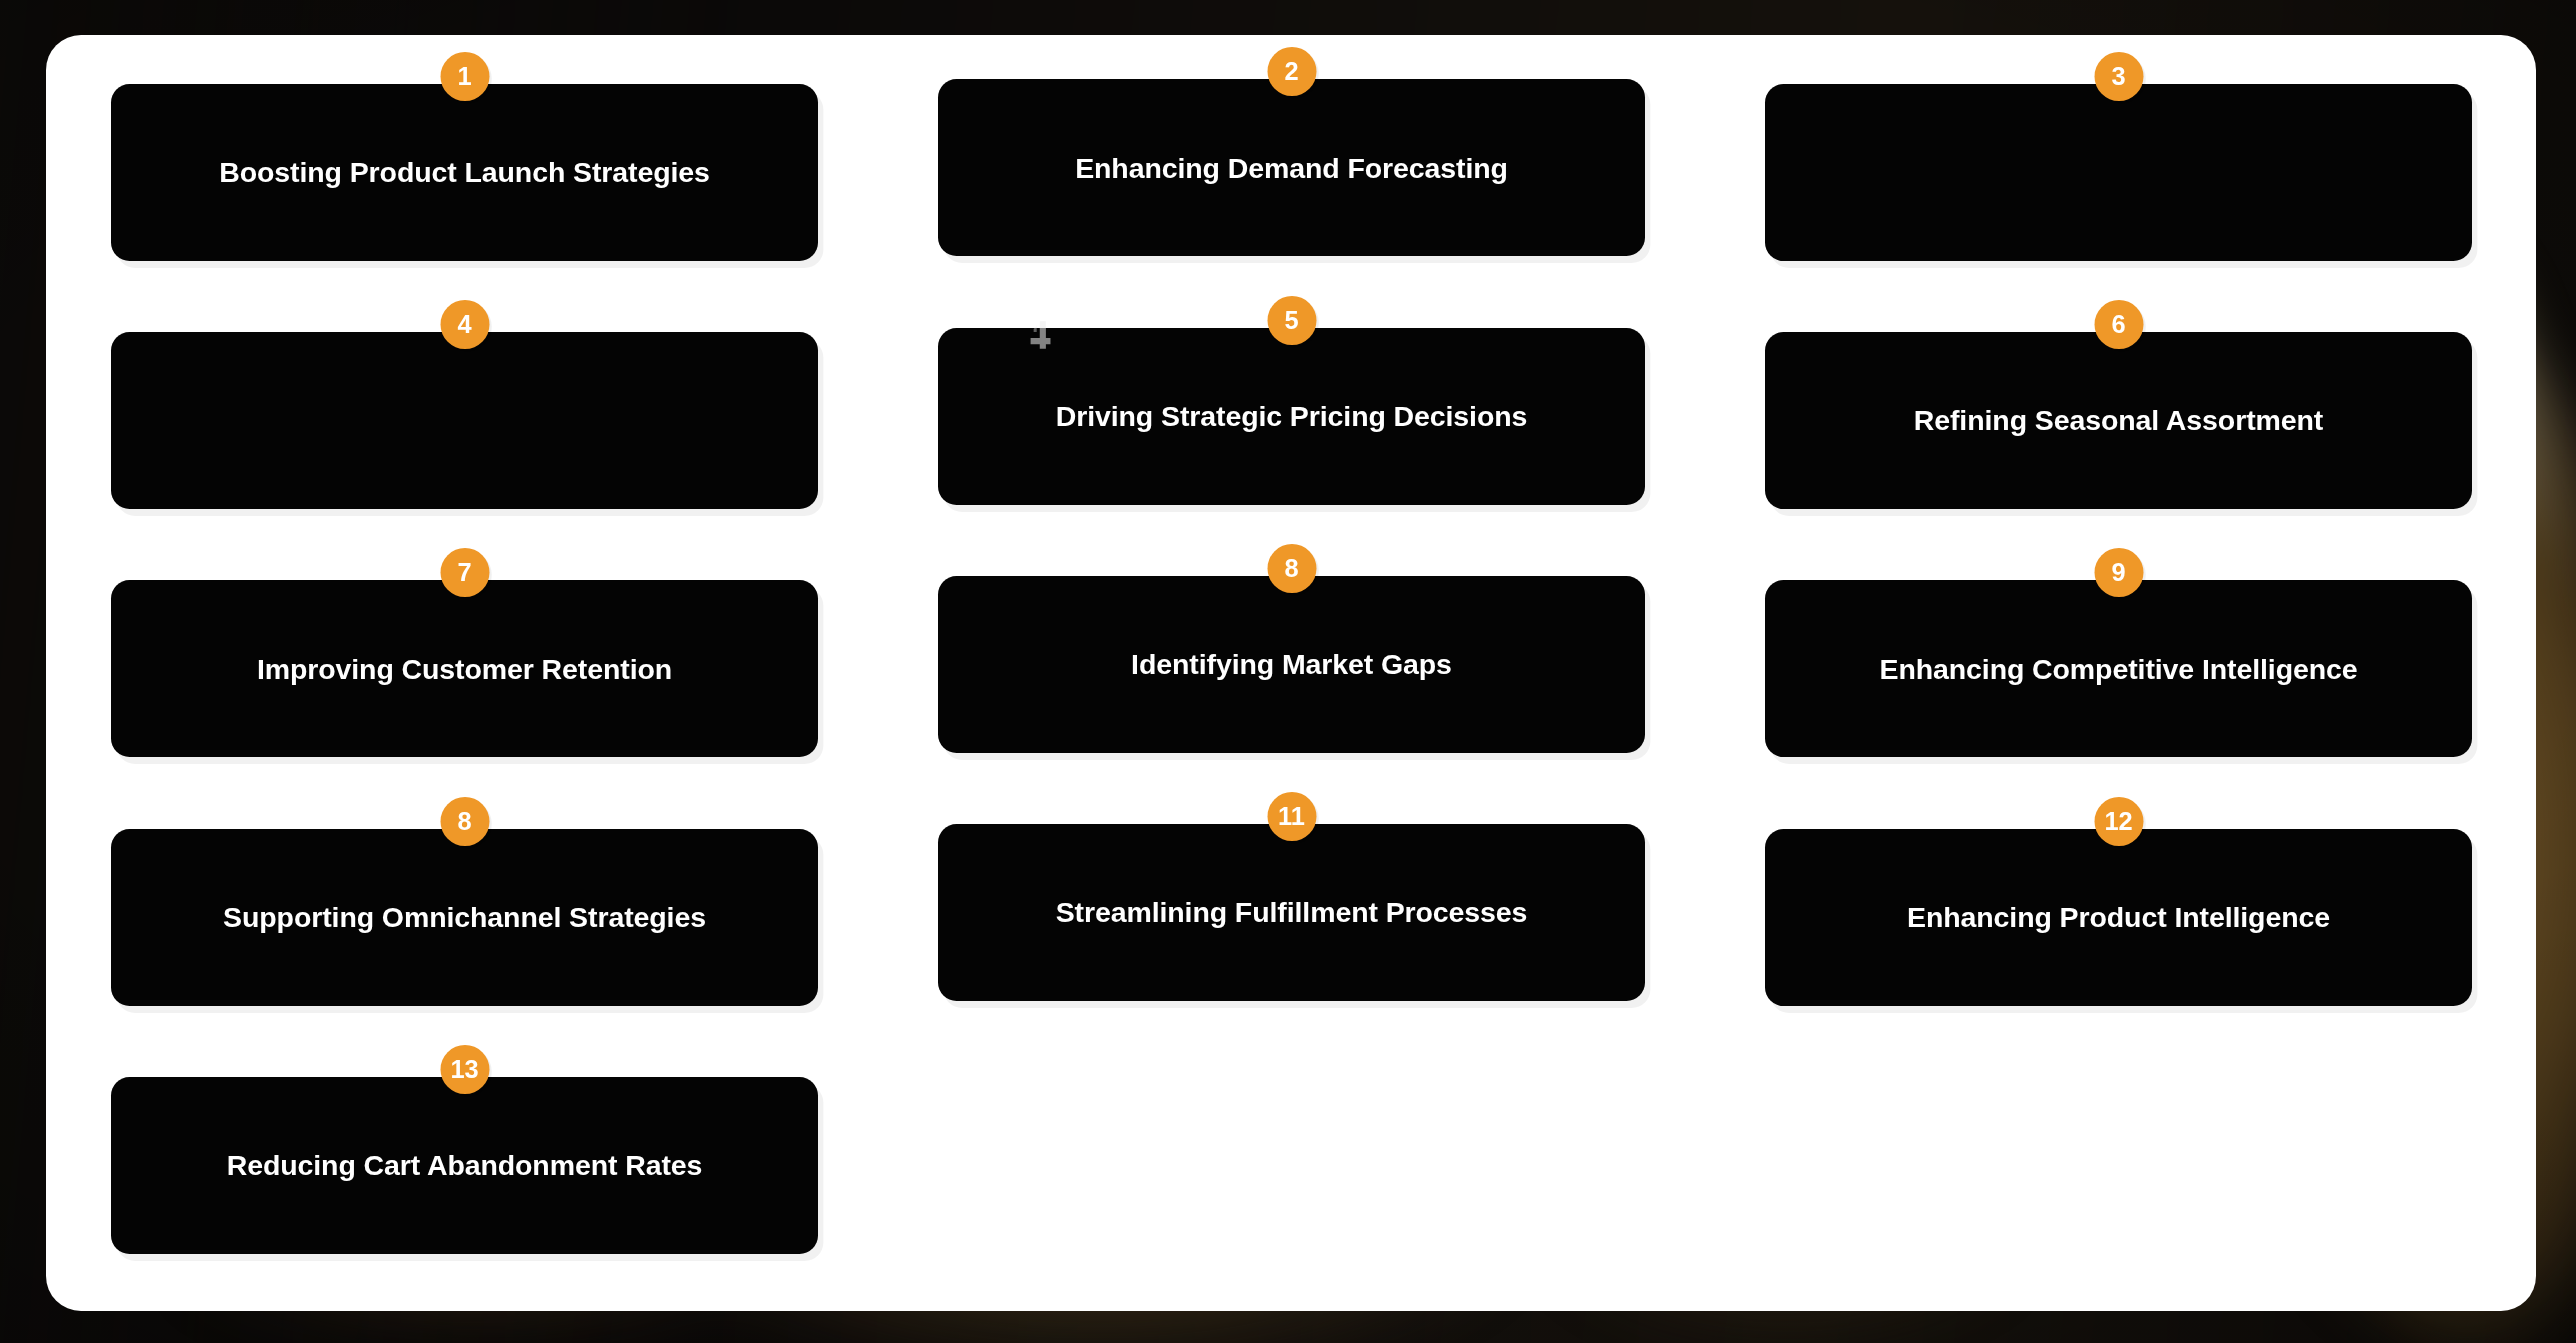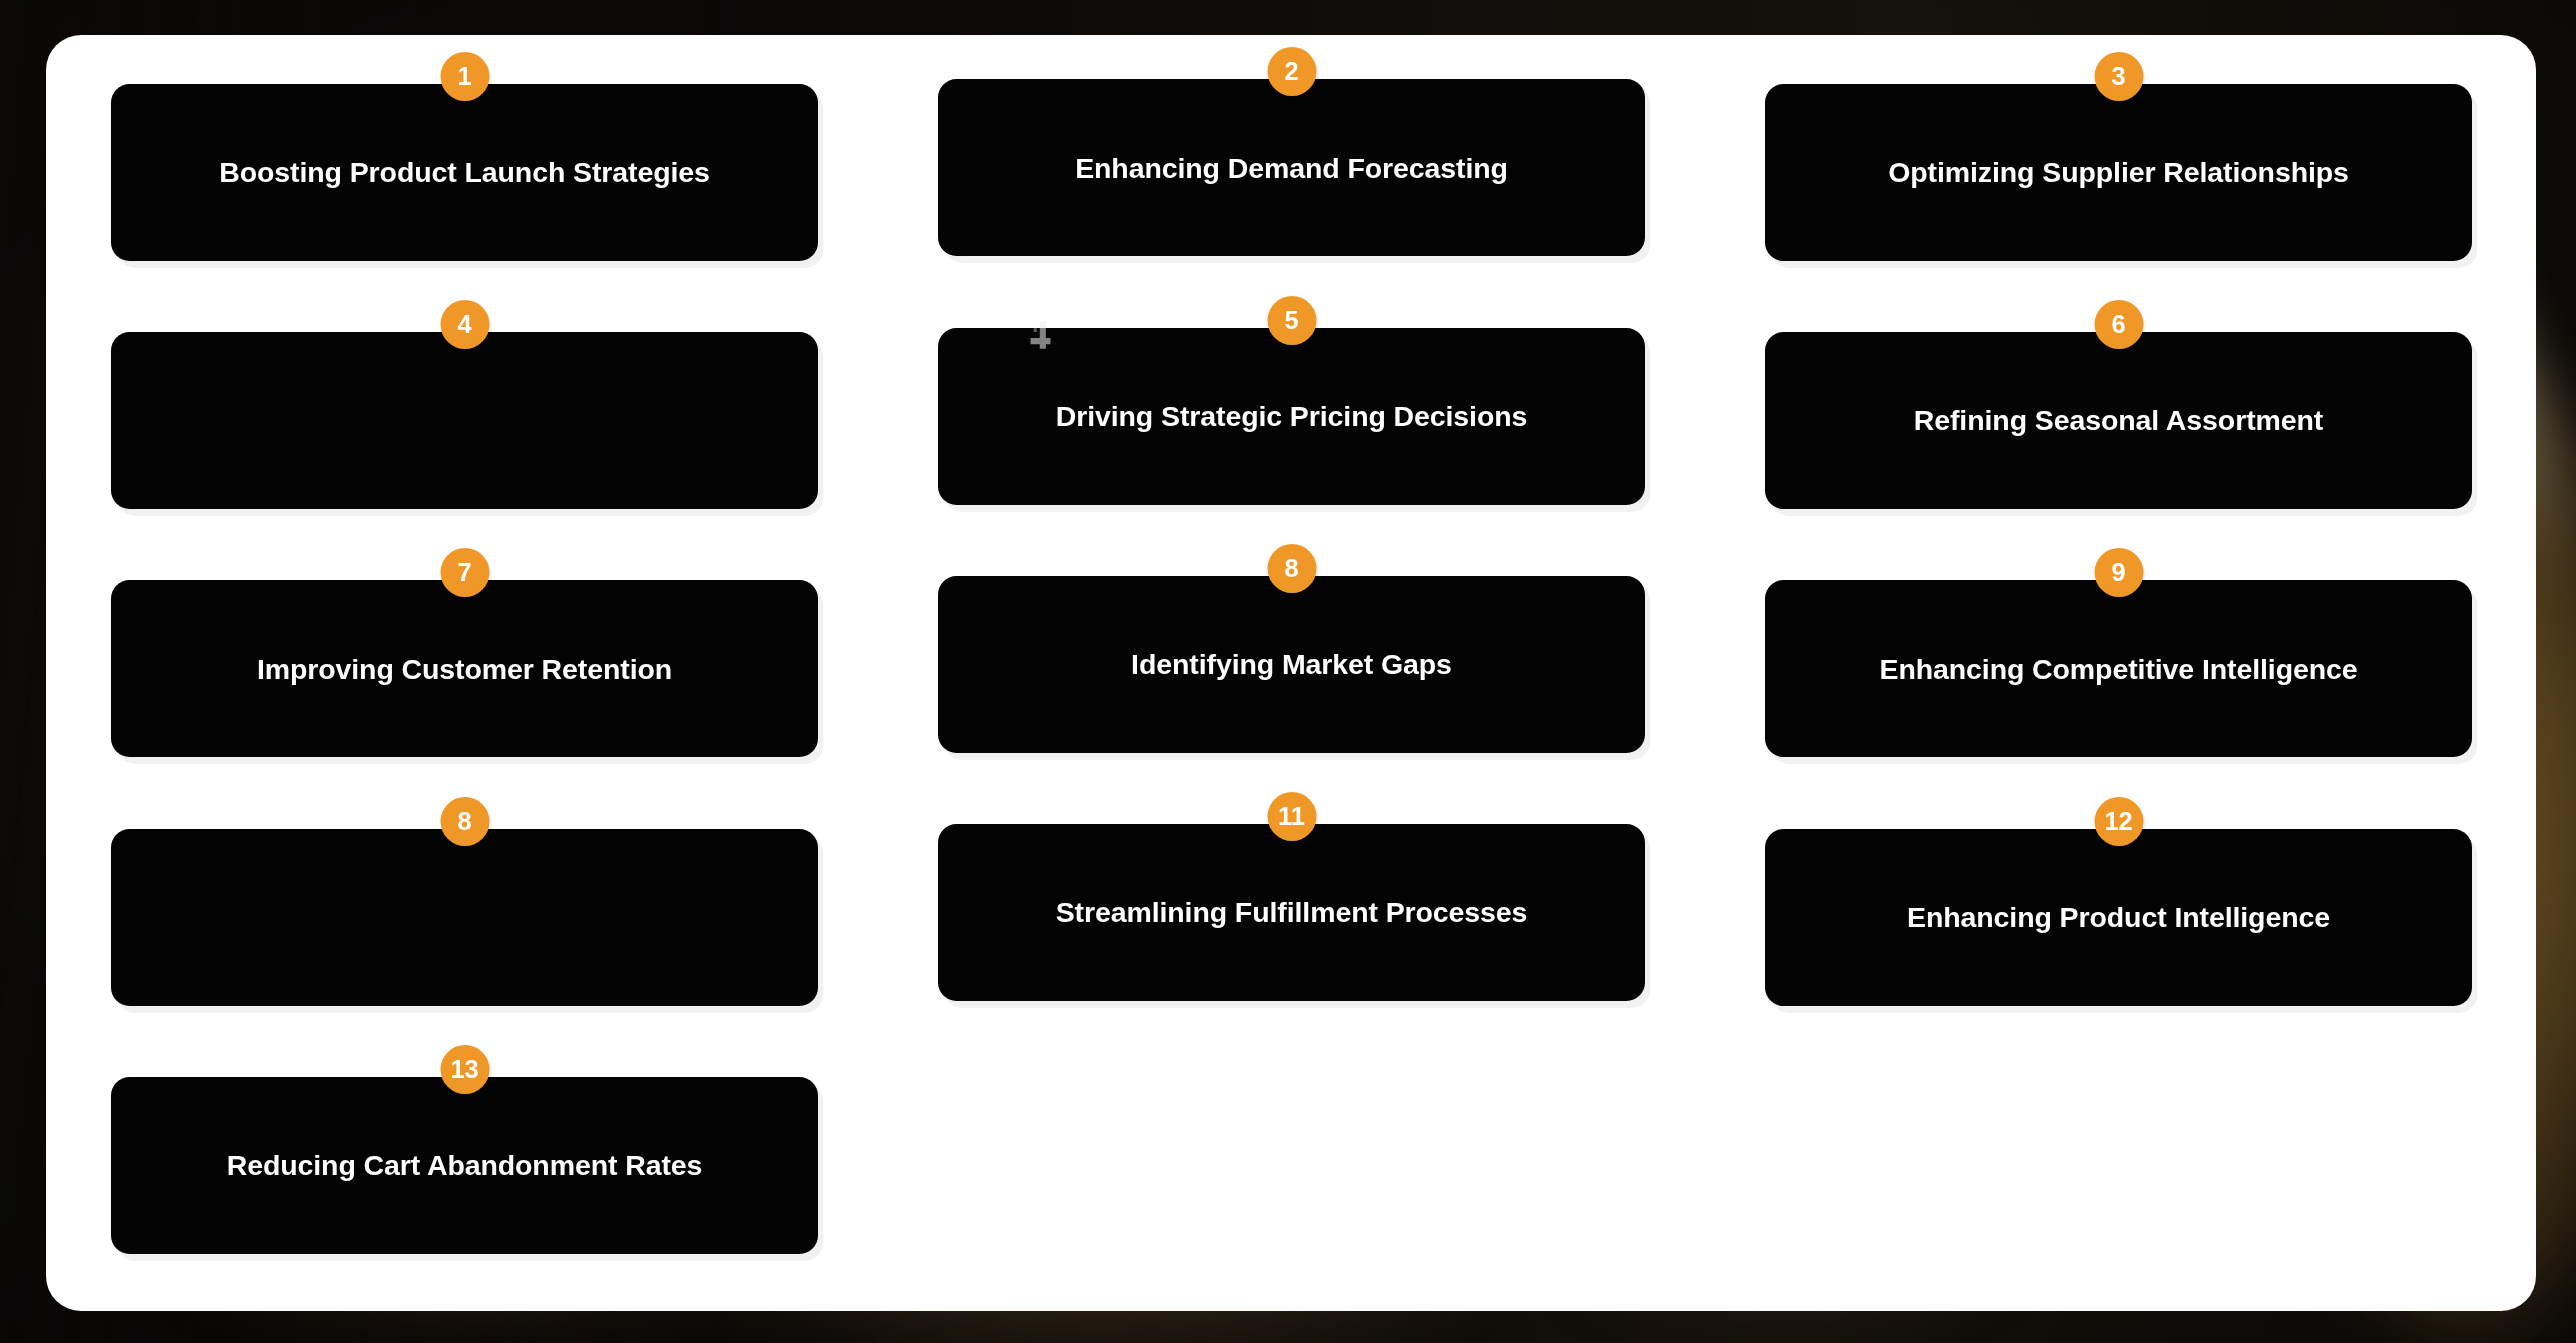--- a/index.html
+++ b/index.html
@@ -147,21 +147,20 @@
       </div>
       <div class="cell mid">
         <div class="card">
           <div class="badge">2</div>
           <div class="card-label">Enhancing Demand Forecasting</div>
         </div>
       </div>
       <div class="cell">
         <div class="card">
           <div class="badge">3</div>
-          <div class="card-label">Optimizing Supplier Relationships</div>
         </div>
       </div>
       <div class="cell">
         <div class="card">
           <div class="badge">4</div>
         </div>
       </div>
       <div class="cell mid">
         <div class="card">
           <div class="badge">5</div>
@@ -188,20 +187,21 @@
       </div>
       <div class="cell">
         <div class="card">
           <div class="badge">9</div>
           <div class="card-label">Enhancing Competitive Intelligence</div>
         </div>
       </div>
       <div class="cell">
         <div class="card">
           <div class="badge">8</div>
+          <div class="card-label">Supporting Omnichannel Strategies</div>
         </div>
       </div>
       <div class="cell mid">
         <div class="card">
           <div class="badge">11</div>
           <div class="card-label">Streamlining Fulfillment Processes</div>
         </div>
       </div>
       <div class="cell">
         <div class="card">

